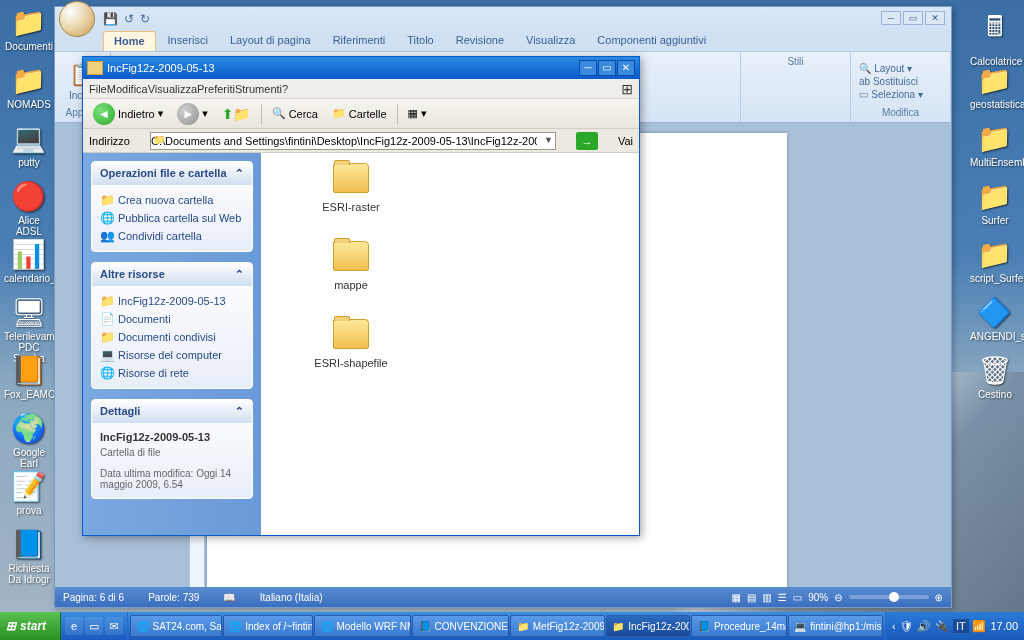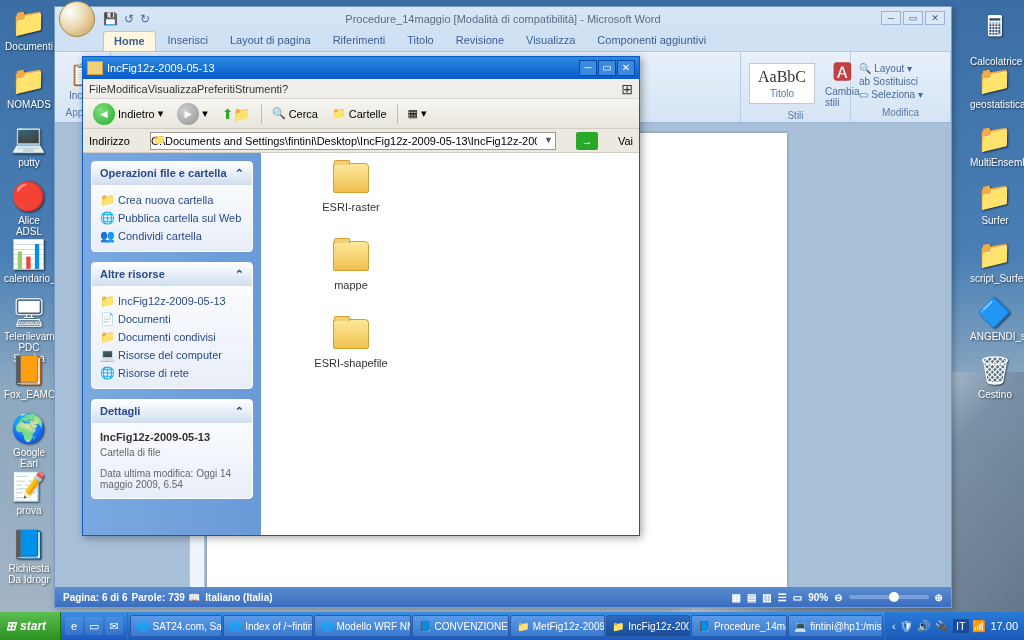--- a/index.html
+++ b/index.html
@@ -25,21 +25,21 @@
 .ribbon-group { border-right: 1px solid #b8cde6; padding: 4px 8px; font-size: 10px; color: #4a6a9a; display: flex; flex-direction: column; justify-content: space-between; }
 .ribbon-group .label { text-align: center; font-size: 10px; color: #5a7aa5; }
 .ribbon-group .content { display: flex; gap: 4px; align-items: center; flex: 1; }
 .big-btn { display: flex; flex-direction: column; align-items: center; font-size: 10px; gap: 2px; padding: 2px 6px; }
 .big-btn .ic { font-size: 22px; }
 .small-row { display: flex; flex-direction: column; gap: 2px; font-size: 10px; }
 .small-row span { white-space: nowrap; }
 .word-body { position: absolute; top: 116px; left: 0; right: 0; bottom: 20px; background: #a8bfd8; overflow: hidden; }
 .page { position: absolute; left: 152px; top: 10px; width: 580px; height: 470px; background: #fff; box-shadow: 0 0 3px rgba(0,0,0,0.3); }
 .vruler { position: absolute; left: 134px; top: 10px; width: 16px; height: 470px; background: #eef4fb; border: 1px solid #b0c8e4; }
-.statusbar { position: absolute; left: 0; right: 0; bottom: 0; height: 20px; background: linear-gradient(#5a8cd0,#3a6ebf); color: #fff; font-size: 10px; display: flex; align-items: center; padding: 0 8px; gap: 4px; font-weight: bold; }
+.statusbar { position: absolute; left: 0; right: 0; bottom: 0; height: 20px; background: linear-gradient(#5a8cd0,#3a6ebf); color: #fff; font-size: 10px; display: flex; align-items: center; padding: 0 8px; gap: 24px; }
 .statusbar .right { margin-left: auto; display: flex; gap: 6px; align-items: center; }
 .zoom-slider { width: 80px; height: 4px; background: #7aa0d8; border-radius: 2px; position: relative; }
 .zoom-slider::after { content:''; position: absolute; left: 50%; top: -3px; width: 10px; height: 10px; background: #fff; border-radius: 50%; }
 
 
 .explorer { position: absolute; left: 82px; top: 56px; width: 558px; height: 480px; background: #fff; border: 1px solid #0a5acb; box-shadow: 2px 2px 8px rgba(0,0,0,0.35); }
 .exp-title { height: 22px; background: linear-gradient(#2a8ae0,#0a5acb); display: flex; align-items: center; color: #fff; font-size: 11px; padding: 0 4px; }
 .exp-title .ic { width: 16px; height: 14px; background: #f0d078; border: 1px solid #d0a040; margin-right: 4px; }
 .exp-title .ctrls { margin-left: auto; display: flex; gap: 1px; }
 .exp-title .ctrls span { width: 18px; height: 16px; background: #3a8ae0; border: 1px solid #0a4aaa; text-align: center; font-size: 10px; line-height: 14px; }
@@ -110,21 +110,20 @@
 </div>
 
 <div class="word">
   <div class="word-titlebar">
     <div class="office-btn"></div>
     <div class="qat">
       <span>💾</span>
       <span>↺</span>
       <span>↻</span>
     </div>
-    <span class="word-title">Procedure_14maggio [Modalità di compatibilità] - Microsoft Word</span>
     <div class="win-ctrls">
       <span>─</span>
       <span>▭</span>
       <span>✕</span>
     </div>
   </div>
   <div class="ribbon-tabs" id="ribbon-tabs">
       <span class="tab active">Home</span>
       <span class="tab">Inserisci</span>
       <span class="tab">Layout di pagina</span>
@@ -139,30 +138,20 @@
       <div class="content">
           <div class="big-btn">
             <span class="ic">📋</span>
             <span>Incolla</span>
           </div>
         </div>
       <div class="label">Appunti</div>
     </div>
     <div class="ribbon-group" style="flex:1"></div>
     <div class="ribbon-group" style="width:110px">
-      <div class="content">
-        <div class="big-btn" style="border:1px solid #c0c8d8;background:#fff;padding:4px 8px">
-          <span style="font-family:serif;font-size:16px;color:#333">AaBbC</span>
-          <span style="color:#5a7aa5">Titolo</span>
-        </div>
-        <div class="big-btn">
-            <span class="ic" style="color:#c04040">🅰</span>
-            <span>Cambia stili</span>
-          </div>
-      </div>
       <div class="label">Stili</div>
     </div>
     <div class="ribbon-group" style="width:100px">
       <div class="content">
         <div class="small-row">
           <span>🔍 <span>Layout</span> ▾</span>
           <span>ab <span>Sostituisci</span></span>
           <span>▭ <span>Seleziona</span> ▾</span>
         </div>
       </div>

